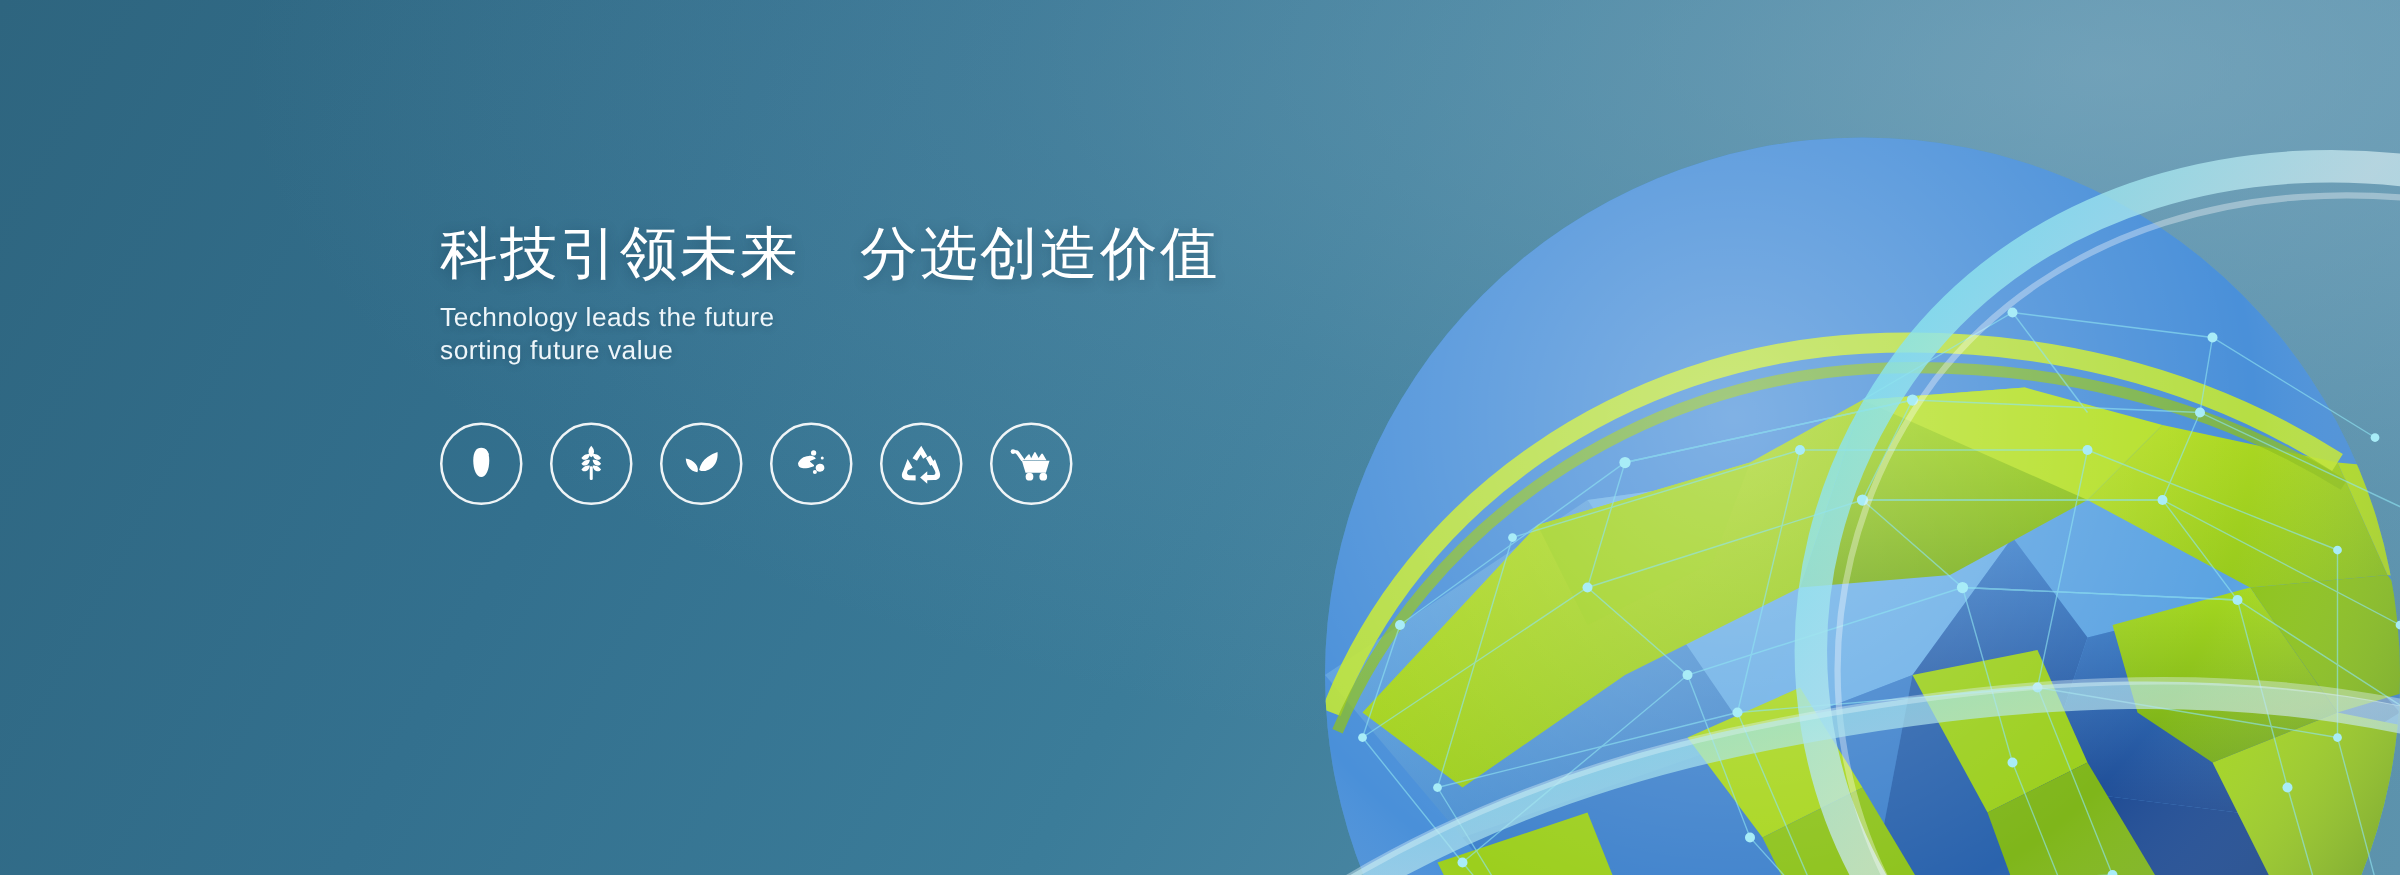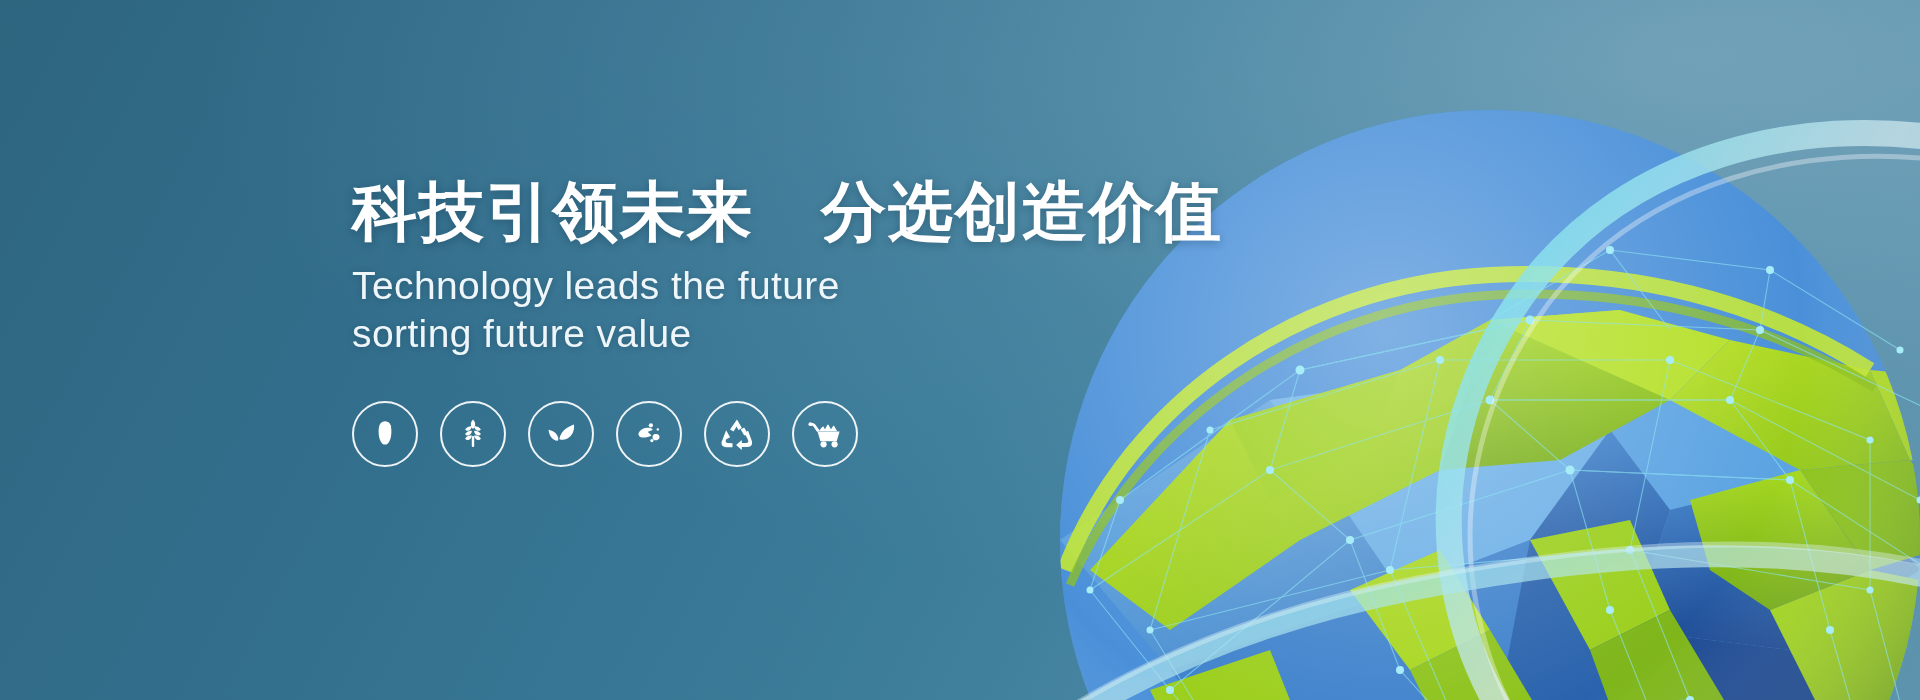--- a/index.html
+++ b/index.html
@@ -20,31 +20,31 @@
     position:absolute;right:-60px;top:70px;width:1010px;height:760px;
     pointer-events:none;
   }
   .globe-wrap svg{display:block;width:100%;height:100%;}
   
   .content{
     position:absolute;left:352px;top:178px;width:900px;
   }
   .headline{
     color:#ffffff;
-    font-size:65px;
+    font-size:46px;
     line-height:1.05;
-    font-weight:700;
+    font-weight:400;
     letter-spacing:2px;
     text-shadow:0 2px 10px rgba(10,40,60,.33);
     white-space:pre;
     margin:0 0 16px 0;
   }
   .sub{
     color:#eef6fa;
-    font-size:39px;
+    font-size:21px;
     line-height:1.22;
     font-weight:300;
     letter-spacing:.4px;
     margin:0;
     text-shadow:0 1px 6px rgba(10,40,60,.28);
   }
   .sub .l2{display:block;}
   .icon-row{
     display:flex;
     gap:22px;

